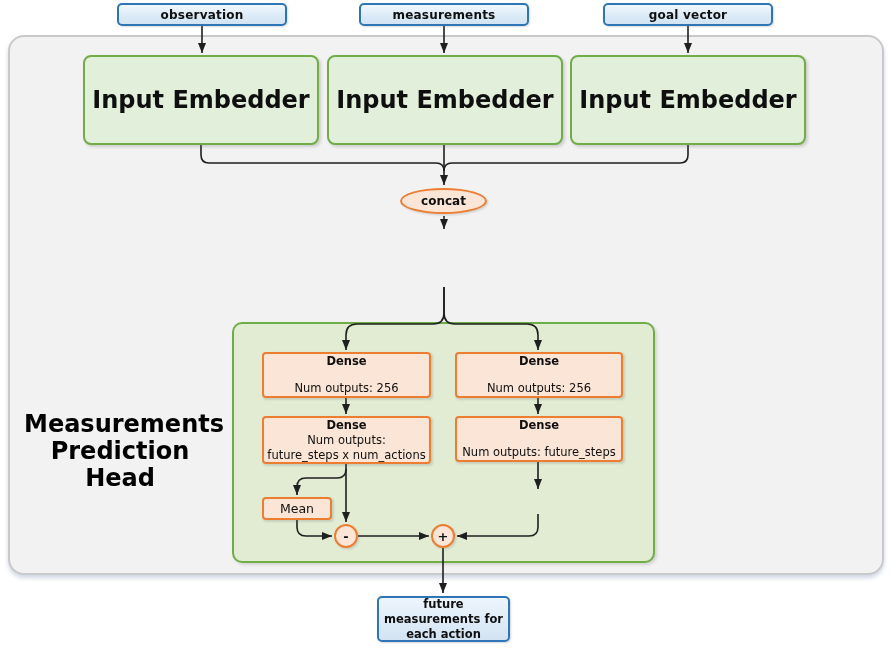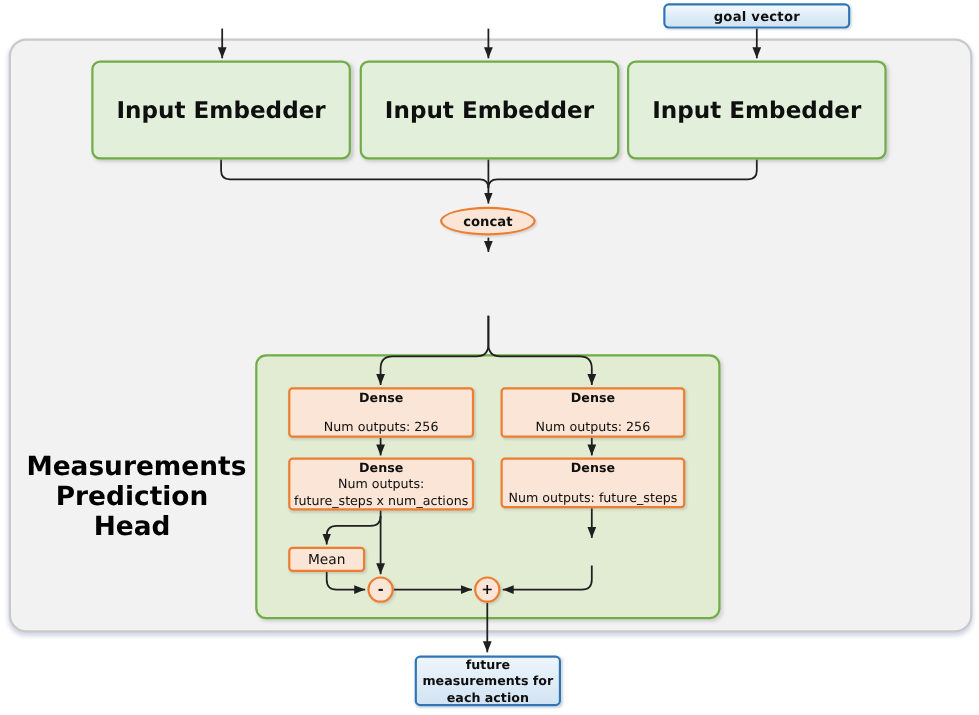--- a/index.html
+++ b/index.html
@@ -18,21 +18,21 @@
     border:2.5px solid #2E75B6;border-radius:5px;
     background:linear-gradient(180deg,#f2f8fd 0%,#dcebf7 55%,#d3e3f2 100%);
     font-weight:bold;font-size:12px;letter-spacing:0.2px;
     box-shadow:1px 1px 2px rgba(100,120,140,0.25);
   }
   
   .green{
     border:2.2px solid #70AD47;border-radius:8px;background:#E2EFDA;
     box-shadow:2px 2px 3px rgba(110,110,110,0.28);
   }
-  .embedder{font-weight:bold;font-size:21px;}
+  .embedder{font-weight:bold;font-size:24px;}
   .middleware{font-weight:bold;font-size:23px;}
   
   .outer-panel{
     position:absolute;box-sizing:border-box;
     border:2px solid #C9C9C9;border-radius:16px;background:#F2F2F2;
     box-shadow:0 3px 4px rgba(150,165,195,0.45);
   }
   .inner-panel{
     position:absolute;box-sizing:border-box;
     border:2.4px solid #6FAE46;border-radius:10px;background:#E1ECD3;
@@ -100,20 +100,26 @@
       <path d="M346,464 L346,522" marker-end="url(#ah)"></path>
       <path d="M346,469 Q346,478 337,478 L306,478 Q297,478 297,487 L297,495" marker-end="url(#ah)"></path>
       <path d="M297,520 L297,527 Q297,536 306,536 L332,536" marker-end="url(#ah)"></path>
       <path d="M358,536 L429,536" marker-end="url(#ah)"></path>
       <path d="M538,462 L538,489" marker-end="url(#ah)"></path>
       <path d="M538,514 L538,527 Q538,536 529,536 L457,536" marker-end="url(#ah)"></path>
       <path d="M443,548 L443,593" marker-end="url(#ah)"></path>
     </g>
   </svg>
 
+  <div class="node pill" style="left:117px;top:3px;width:170px;height:23px;">
+    <span>observation</span>
+  </div>
+  <div class="node pill" style="left:359px;top:3px;width:170px;height:23px;">
+    <span>measurements</span>
+  </div>
   <div class="node pill" style="left:603px;top:3px;width:170px;height:23px;">
     <span>goal vector</span>
   </div>
 
   <div class="node green embedder" style="left:83px;top:55px;width:236px;height:90px;">
     <span>Input Embedder</span>
   </div>
   <div class="node green embedder" style="left:327px;top:55px;width:236px;height:90px;">
     <span>Input Embedder</span>
   </div>

